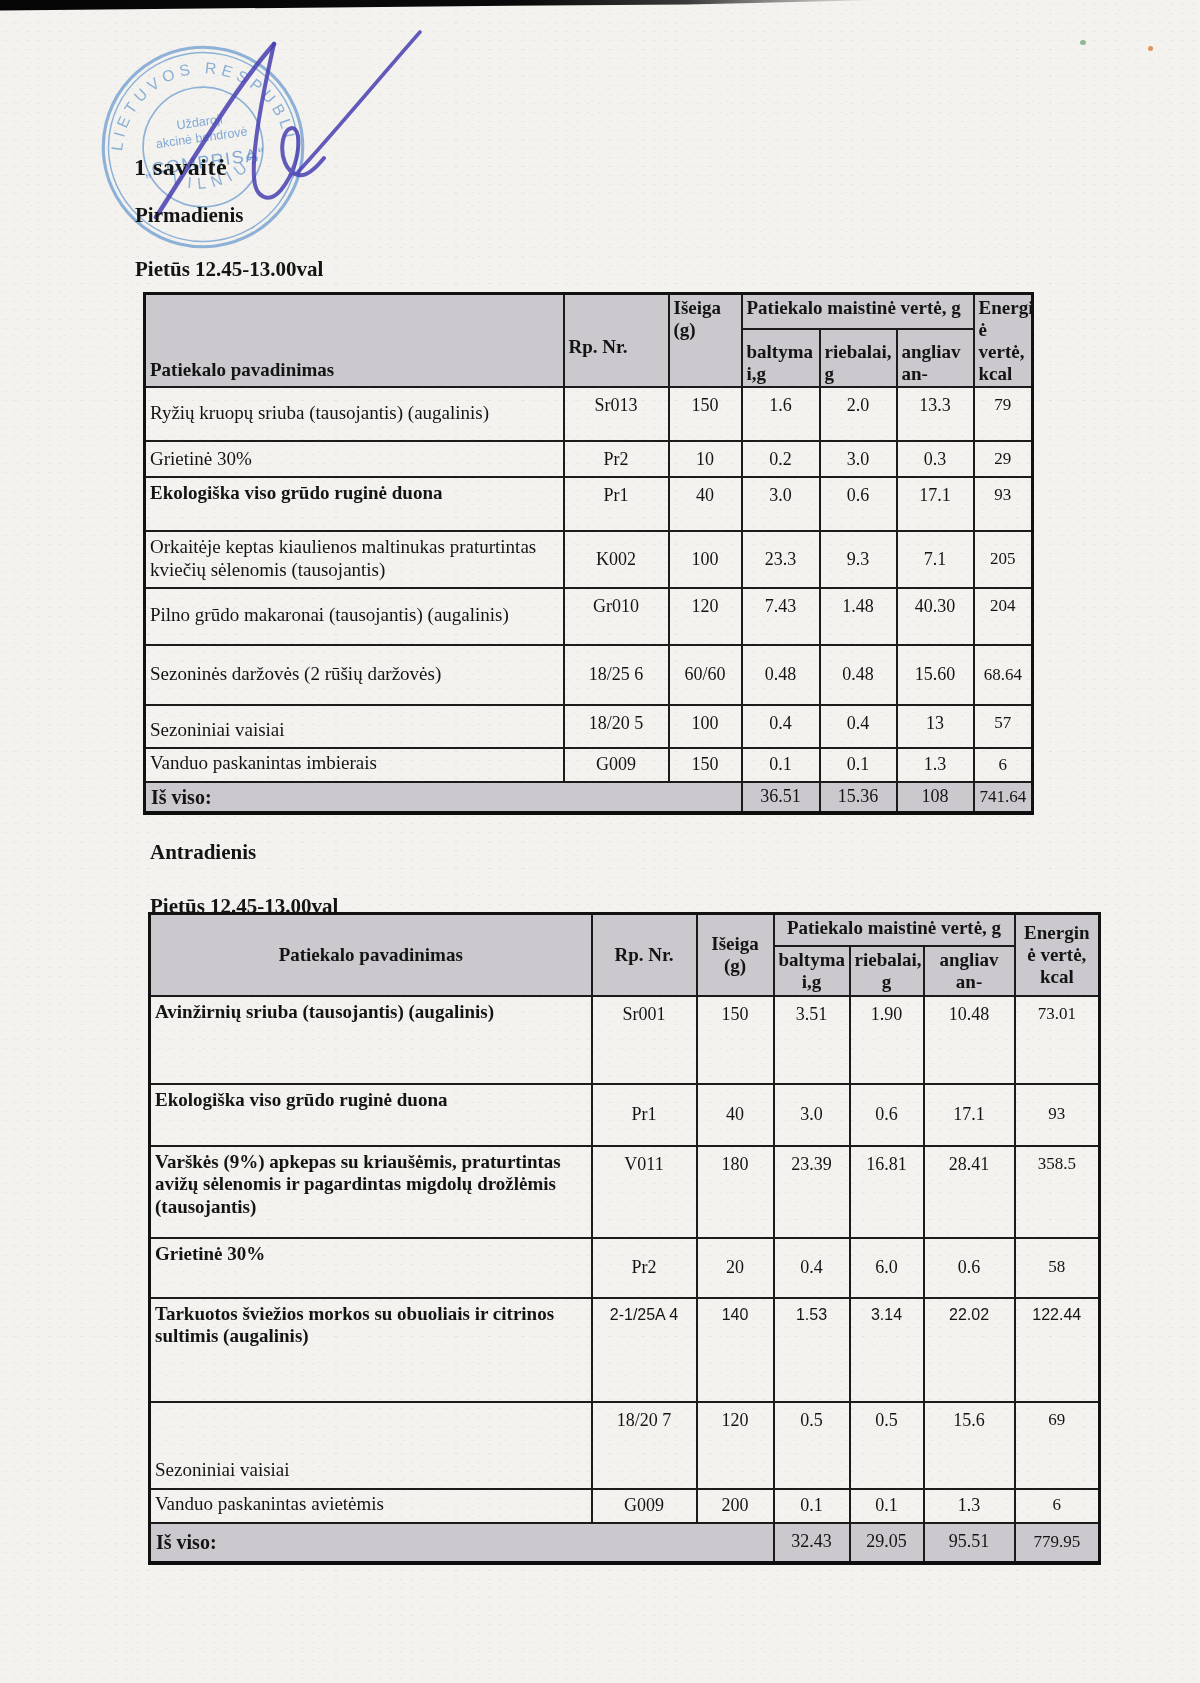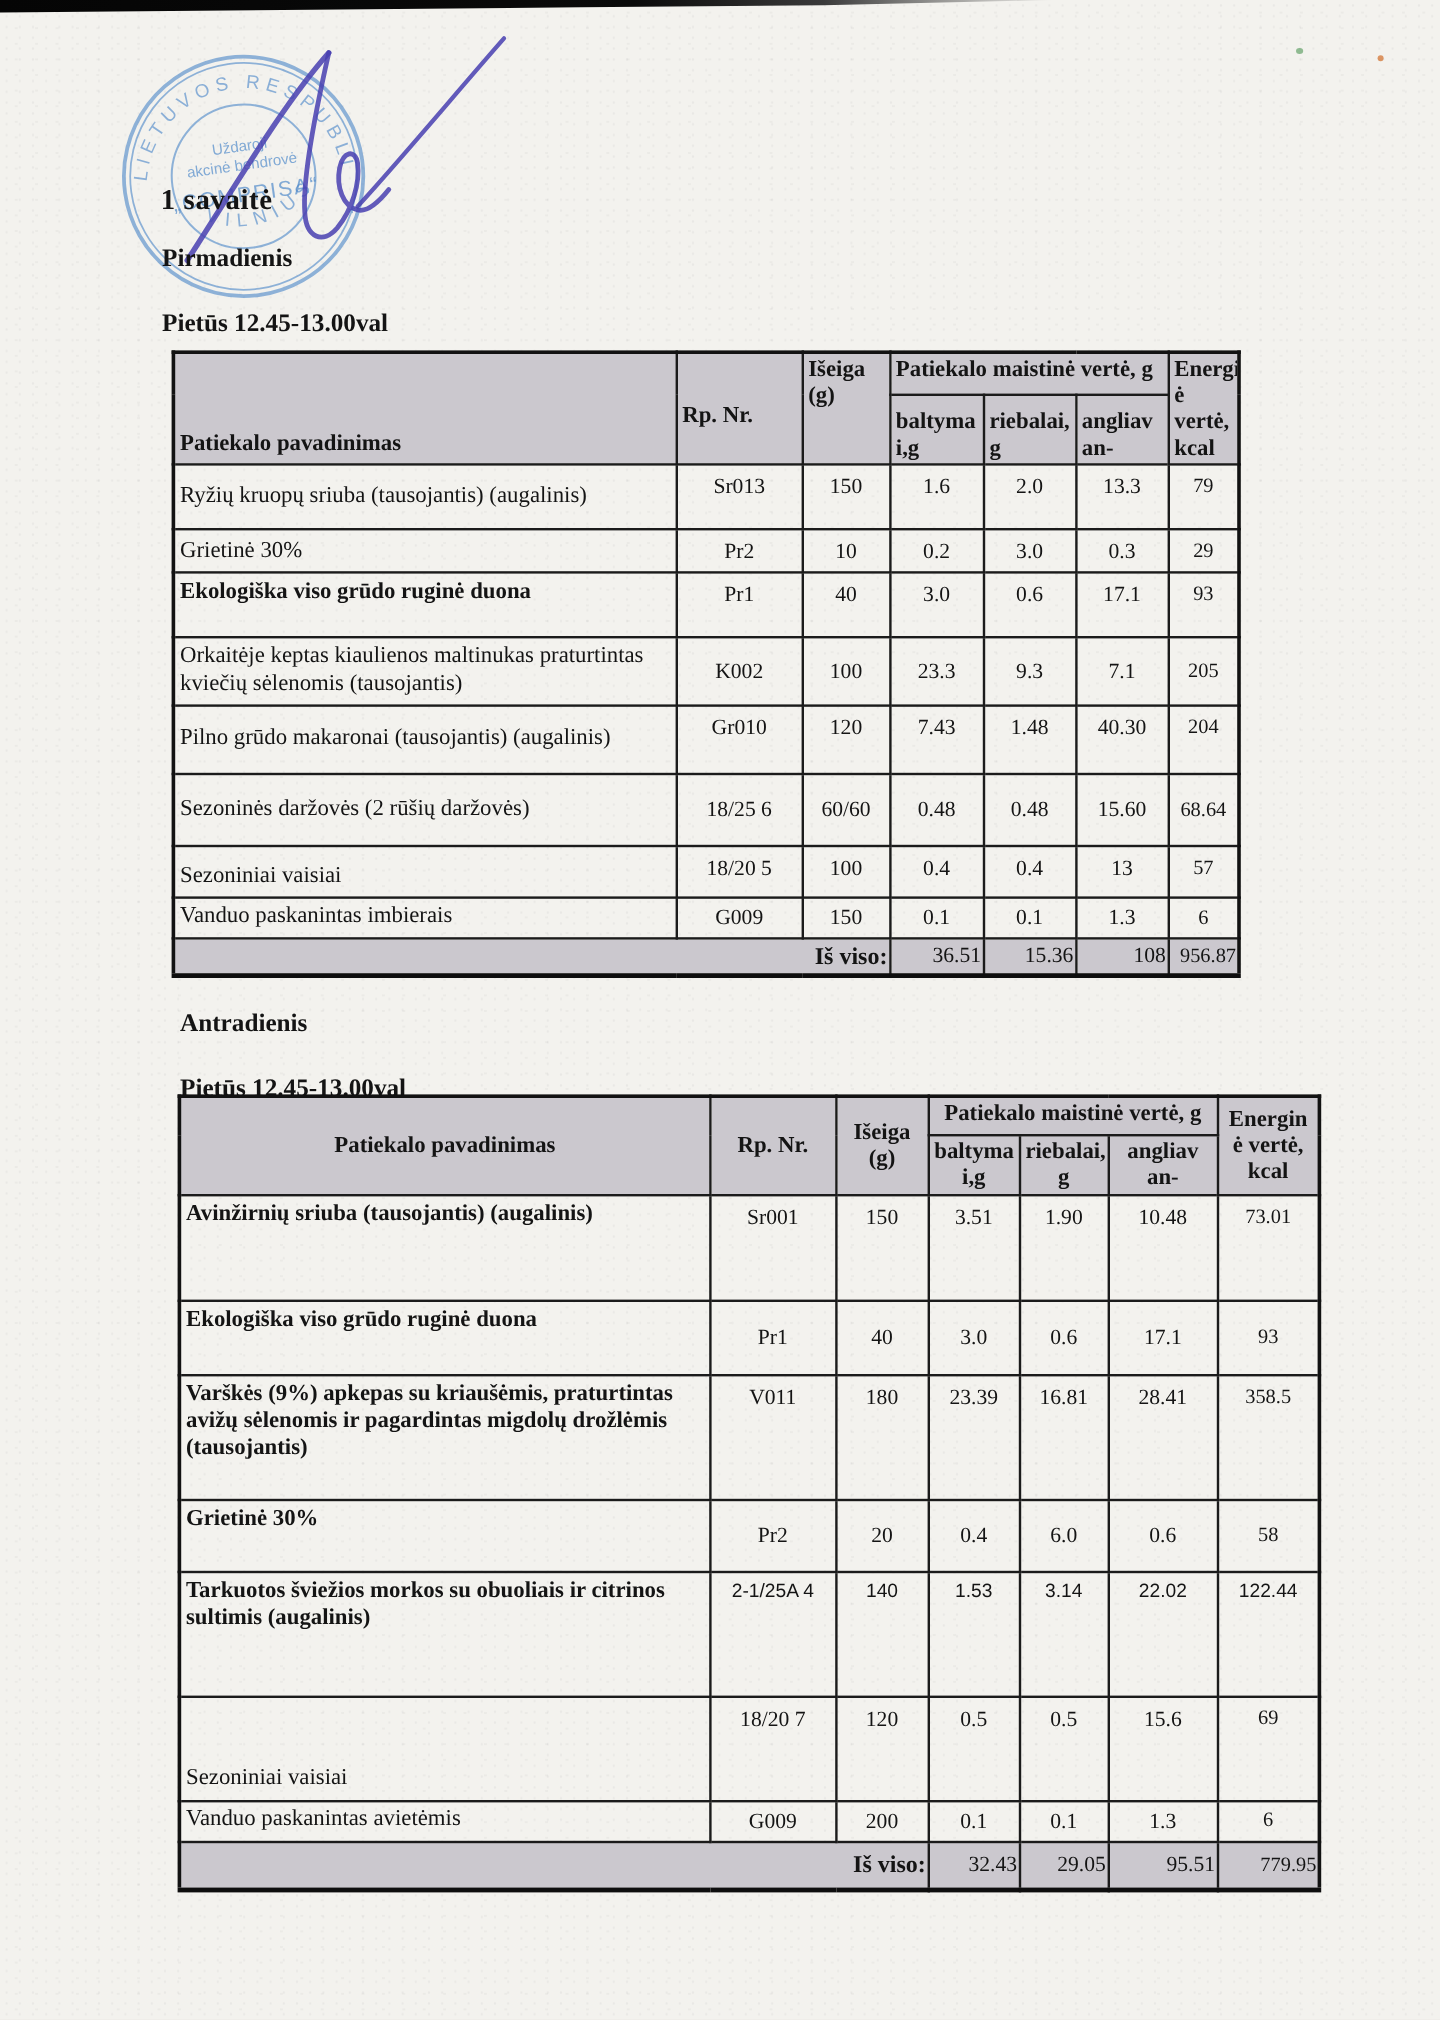--- a/index.html
+++ b/index.html
@@ -54,21 +54,21 @@
   #table1 th.h-energy{vertical-align:top;}
   #table2 th.h-energy{vertical-align:middle;}
 
   td.name{font-size:19px;line-height:1.2;padding:3px 4px 6px;vertical-align:bottom;}
   td.num{font-size:18px;text-align:center;vertical-align:top;padding-top:7px;}
   td.vt{vertical-align:top;padding-top:4px;font-weight:bold;}
   td.vc{vertical-align:middle;padding-top:0;padding-bottom:2px;}
   td.vm{vertical-align:middle;padding-top:0;}
   td.kcal{font-size:17px;}
   td.alt-font{font-family:"Liberation Sans",sans-serif;font-size:16px;font-weight:normal;margin-top:41px;}
-  tr.totals td{background:#cbc8ce;text-align:right;}
+  tr.totals td{background:#cbc8ce;}
   td.total-label{font-size:20px;font-weight:bold;vertical-align:middle;padding-left:5px;background:#cbc8ce;}
   tr.totals td.num{vertical-align:middle;padding-top:0;}
   table.menu tr.totals{border-bottom:4px solid #0e0e0e;}
 </style>
 </head>
 <body>
 
 <div class="page">
 
   <div class="scan-bar"></div>
@@ -211,21 +211,21 @@
       <td class="num vm">0.1</td>
       <td class="num vm">0.1</td>
       <td class="num vm">1.3</td>
       <td class="num kcal vm">6</td>
     </tr>
     <tr class="totals" style="height:31px">
       <td class="total-label" colspan="3">Iš viso:</td>
       <td class="num">36.51</td>
       <td class="num">15.36</td>
       <td class="num">108</td>
-      <td class="num kcal">956.87</td>
+      <td class="num kcal">741.64</td>
     </tr>
   </tbody>
     </table>
 
   <div class="day-head" id="day2">Antradienis</div>
   <div class="time-head" id="time2">Pietūs 12.45-13.00val</div>
 
   <table class="menu" id="table2">
     <colgroup>
       <col style="width:442px">
@@ -266,21 +266,21 @@
     </tr>
     <tr style="height:62px">
       <td class="name vt">Ekologiška viso grūdo ruginė duona</td>
       <td class="num vm">Pr1</td>
       <td class="num vm">40</td>
       <td class="num vm">3.0</td>
       <td class="num vm">0.6</td>
       <td class="num vm">17.1</td>
       <td class="num kcal vm">93</td>
     </tr>
-    <tr style="height:104px">
+    <tr style="height:92px">
       <td class="name vt">Varškės (9%) apkepas su kriaušėmis, praturtintas avižų sėlenomis ir pagardintas migdolų drožlėmis (tausojantis)</td>
       <td class="num">V011</td>
       <td class="num">180</td>
       <td class="num">23.39</td>
       <td class="num">16.81</td>
       <td class="num">28.41</td>
       <td class="num kcal">358.5</td>
     </tr>
     <tr style="height:60px">
       <td class="name vt">Grietinė 30%</td>

